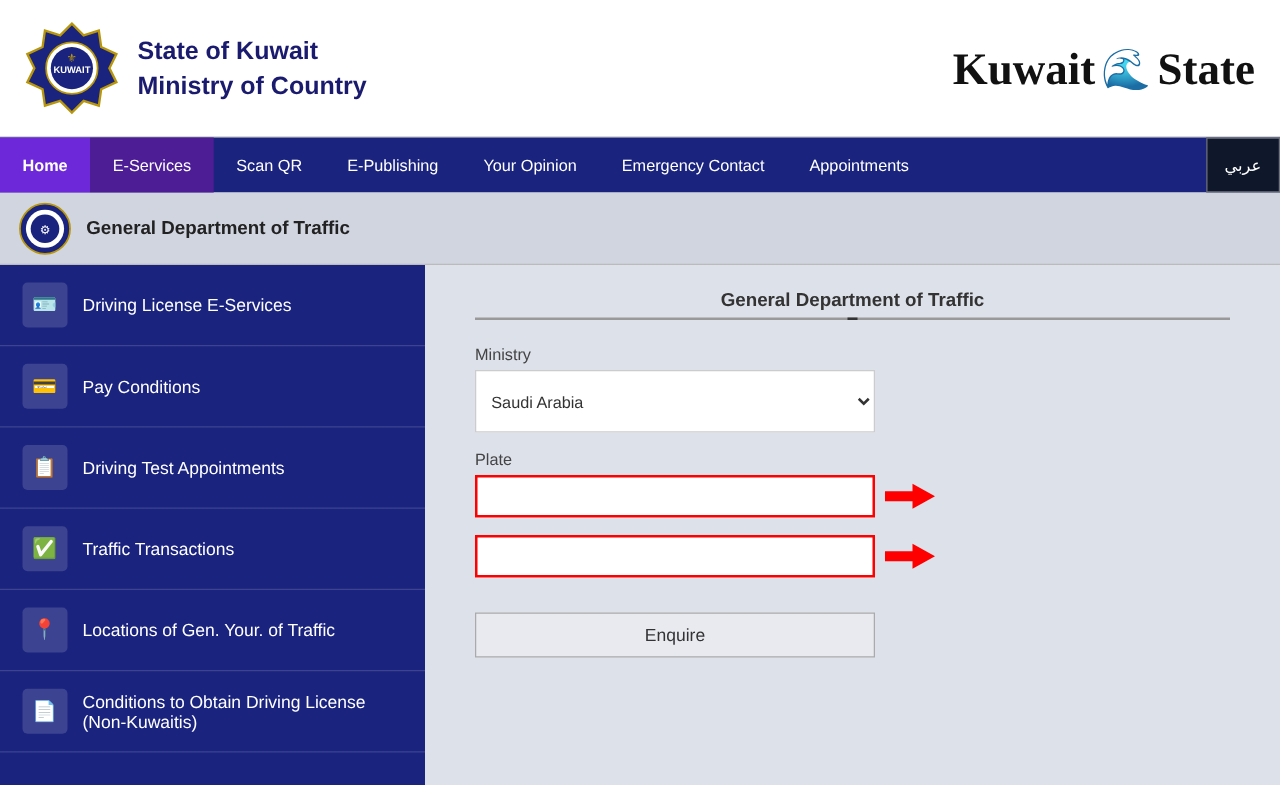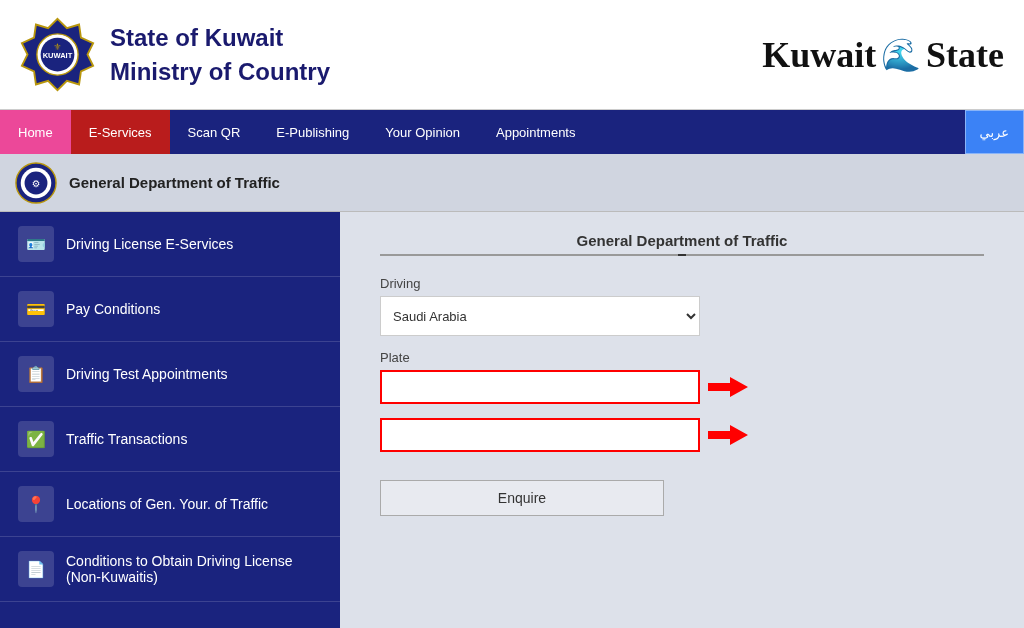--- a/index.html
+++ b/index.html
@@ -21,21 +21,21 @@
     }
     .logo-badge {
       width: 75px;
       height: 75px;
     }
     .header-title {
       display: flex;
       flex-direction: column;
     }
     .header-title-text {
-      font-size: 24px;
+      font-size: 20px;
       font-weight: bold;
       color: #1a1a6e;
       line-height: 1.4;
     }
     .kuwait-tales {
       margin-left: auto;
       font-family: 'Times New Roman', serif;
       font-size: 36px;
       font-weight: bold;
       color: #111;
@@ -57,25 +57,25 @@
     }
     .nav-item {
       color: white;
       padding: 0 18px;
       display: flex;
       align-items: center;
       font-size: 13px;
       cursor: pointer;
       white-space: nowrap;
     }
-    .nav-item.home { background: #ec4899; }
-    .nav-item.eservices { background: #b91c1c; }
+    .nav-item.home { background: #6d28d9; font-weight: bold; }
+    .nav-item.eservices { background: #4c1d95; }
     .nav-arabic {
       margin-left: auto;
-      background: #3b82f6;
+      background: #0f172a;
       color: white;
       border: 1px solid rgba(255,255,255,0.4);
       padding: 0 14px;
       display: flex;
       align-items: center;
       font-size: 13px;
       cursor: pointer;
     }
 
     
@@ -168,21 +168,21 @@
       margin-bottom: 14px;
     }
     .form-label {
       display: block;
       font-size: 13px;
       color: #444;
       margin-bottom: 5px;
     }
     .form-select {
       width: 320px;
-      height: 40px;
+      height: 50px;
       border: 1px solid #ccc;
       background: white;
       padding: 0 8px;
       font-size: 13px;
       color: #333;
       cursor: pointer;
     }
     .form-input {
       width: 320px;
       height: 34px;
@@ -196,21 +196,21 @@
       align-items: center;
     }
     .red-arrow {
       width: 40px;
       height: 28px;
       margin-left: 8px;
       display: flex;
       align-items: center;
     }
     .enquire-btn {
-      width: 284px;
+      width: 320px;
       height: 36px;
       background: #e8eaf0;
       border: 1px solid #aaa;
       color: #333;
       font-size: 14px;
       cursor: pointer;
       margin-top: 14px;
     }
   </style>
 </head>
@@ -237,20 +237,21 @@
     <span>State</span>
   </div>
 </div>
 
 <nav class="navbar">
   <div class="nav-item home">Home</div>
   <div class="nav-item eservices">E-Services</div>
   <div class="nav-item">Scan QR</div>
   <div class="nav-item">E-Publishing</div>
   <div class="nav-item">Your Opinion</div>
+  <div class="nav-item">Emergency Contact</div>
   <div class="nav-item">Appointments</div>
   <div class="nav-arabic">عربي</div>
 </nav>
 
 <div class="dept-header">
   <svg class="dept-logo" viewBox="0 0 44 44" xmlns="http://www.w3.org/2000/svg">
     <circle cx="22" cy="22" r="21" fill="#1a237e" stroke="#b8960c" stroke-width="1.5"></circle>
     <circle cx="22" cy="22" r="16" fill="white"></circle>
     <circle cx="22" cy="22" r="12" fill="#1a237e"></circle>
     <text x="22" y="26" text-anchor="middle" fill="white" font-size="10">⚙</text>
@@ -286,21 +287,21 @@
       <span>Conditions to Obtain Driving License (Non-Kuwaitis)</span>
     </div>
   </aside>
 
   <main class="form-area">
     <div class="form-section-title">General Department of Traffic</div>
     <div class="form-title-line"></div>
 
     
     <div class="form-group">
-      <label class="form-label">Driving</label>
+      <label class="form-label">Ministry</label>
       <select class="form-select">
         <option>Saudi Arabia</option>
         <option>Kuwait</option>
         <option>UAE</option>
         <option>Bahrain</option>
         <option>Qatar</option>
         <option>Oman</option>
       </select>
     </div>
 

